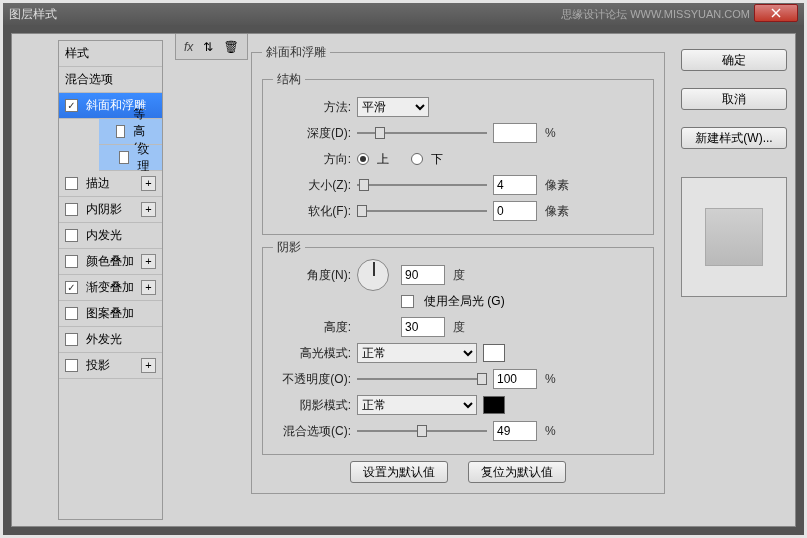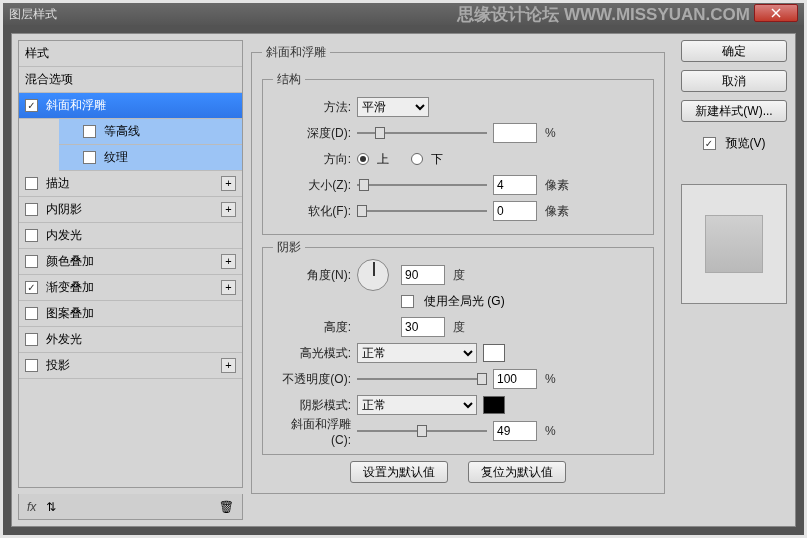--- a/index.html
+++ b/index.html
@@ -1,25 +1,25 @@
 <!DOCTYPE html>
 <html><head>
 <meta charset="utf-8">
 <style>
   * { box-sizing: border-box; font-family: "Microsoft YaHei", "SimSun", sans-serif; font-size: 12px; }
   body { margin: 0; background: #333; }
   .window { width: 807px; height: 538px; background: #535353; border: 3px solid #e5e5e5; position: relative; }
   .titlebar { height: 22px; background: linear-gradient(#6a6a6a,#555); display: flex; align-items: center; color:#ddd; padding: 0 6px; }
   .titlebar .spacer { flex: 1; }
-  .titlebar .watermark { color:#aaa; font-size:17px; margin-right:4px;font-weight:bold;}
+  .titlebar .watermark { color:#aaa; font-size:11px; margin-right:4px;}
   .close-btn { width: 44px; height: 18px; background: linear-gradient(#d9817f,#c0392b); border:1px solid #8b1a1a; color:#fff; text-align:center; line-height:14px; border-radius:2px; margin-top:-2px; position:relative;}
   .close-btn svg { vertical-align:middle; }
   .content { position:absolute; top:22px; left:0; right:0; bottom:0; background:#535353; padding:8px; }
   .panel { background:#d5d5d5; border:1px solid #888; height:100%; display:flex; }
-  .left-col { width:237px; border-right:0; display:flex; flex-direction:column;}
+  .left-col { width:237px; border-right:0; display:flex; flex-direction:row;padding-left:40px;}
   .styles-box { border:1px solid #999; background:#d5d5d5; margin:6px; flex:1; display:flex; flex-direction:column; }
   .style-row { height:26px; display:flex; align-items:center; padding:0 6px; border-bottom:1px solid #bbb; background:#d5d5d5; position:relative;}
   .style-row.header { font-weight:normal; }
   .style-row.sel { background: linear-gradient(#3b8cff,#2f76e8); color:#fff; }
   .style-row.subsel { background:#9cc4f5;margin-left:40px; }
   .style-row .cb { width:13px; height:13px; border:1px solid #777; background:#fff; margin-right:8px; display:flex; align-items:center; justify-content:center;}
   .style-row .cb.chk::after { content:"✓"; font-size:10px; color:#333; }
   .style-row .indent { width:18px; }
   .style-row .plus { margin-left:auto; width:15px; height:15px; border:1px solid #888; background:#e5e5e5; text-align:center; line-height:12px; font-size:11px;}
   .left-foot { height:26px; border-top:1px solid #999; background:#cfcfcf; display:flex; align-items:center; padding:0 8px; gap:10px; margin:0 6px 6px 6px; border:1px solid #999; border-top:0;}
@@ -37,21 +37,21 @@
   .slider .thumb { position:absolute; top:2px; width:10px; height:12px; background:#ddd; border:1px solid #666; }
   .radio { width:12px; height:12px; border:1px solid #666; border-radius:50%; background:#fff; display:inline-flex; align-items:center; justify-content:center; margin-right:2px;}
   .radio.on::after { content:""; width:6px; height:6px; border-radius:50%; background:#333;}
   .angle { width:32px; height:32px; border:1px solid #888; border-radius:50%; background:#e8e8e8; position:relative; margin-right:6px;}
   .angle::after { content:""; position:absolute; width:2px; height:14px; background:#333; left:15px; top:2px;}
   .swatch { width:22px; height:18px; border:1px solid #666; background:#fff;}
   .swatch.blk { background:#000;}
   .contour { width:30px; height:26px; border:1px solid #666; background:linear-gradient(135deg,#fff 0%,#fff 49%,#777 50%,#777 100%);}
   .btn { height:22px; border:1px solid #777; background:linear-gradient(#f5f5f5,#ddd); padding:0 12px; border-radius:3px; display:inline-flex; align-items:center; justify-content:center;}
   .right-col { width:122px; padding:6px 8px; display:flex; flex-direction:column; gap:8px;}
-  .right-col .btn { width:100%; }
+  .right-col .btn { width:100%;margin-top:9px; }
   .preview { border:1px solid #888; background:#e3e3e3; height:120px; margin-top:20px; display:flex; align-items:center; justify-content:center;}
   .preview .sq { width:58px; height:58px; background:linear-gradient(#d0d0d0,#b9b9b9); border:1px solid #aaa;}
   .cb2 { width:13px; height:13px; border:1px solid #777; background:#fff; display:inline-flex; align-items:center; justify-content:center; margin-right:4px;}
   .cb2.chk::after { content:"✓"; font-size:10px; color:#333; }
   .unit { color:#333; margin-left:2px;}
   .btnrow { display:flex; gap:20px; justify-content:center; margin-top:6px;}
 </style>
 </head>
 <body>
 
@@ -219,43 +219,39 @@
                 </div>
               <input type="text" value="100" style="">
               <span class="unit">%</span>
             </div>
             <div class="row">
               <span class="lbl">阴影模式:</span>
               <select style="min-width:120px"><option>正常</option></select>
               <span class="swatch blk"></span>
             </div>
             <div class="row">
-              <span class="lbl">斜面和浮雕(C):</span>
+              <span class="lbl">混合选项(C):</span>
               <div class="slider">
                   <div class="track"></div>
                   <div class="thumb" style="left:60px"></div>
                 </div>
               <input type="text" value="49" style="">
               <span class="unit">%</span>
             </div>
           </fieldset>
           <div class="btnrow">
             <span class="btn">设置为默认值</span>
             <span class="btn">复位为默认值</span>
           </div>
         </fieldset>
       </div>
 
       <div class="right-col">
         <span class="btn">确定</span>
         <span class="btn">取消</span>
         <span class="btn">新建样式(W)...</span>
-        <div class="row" style="justify-content:center">
-          <span class="cb2 chk"></span>
-          <span>预览(V)</span>
-        </div>
         <div class="preview">
           <div class="sq"></div>
         </div>
       </div>
     </div>
   </div>
 </div>
 
 </body></html>

